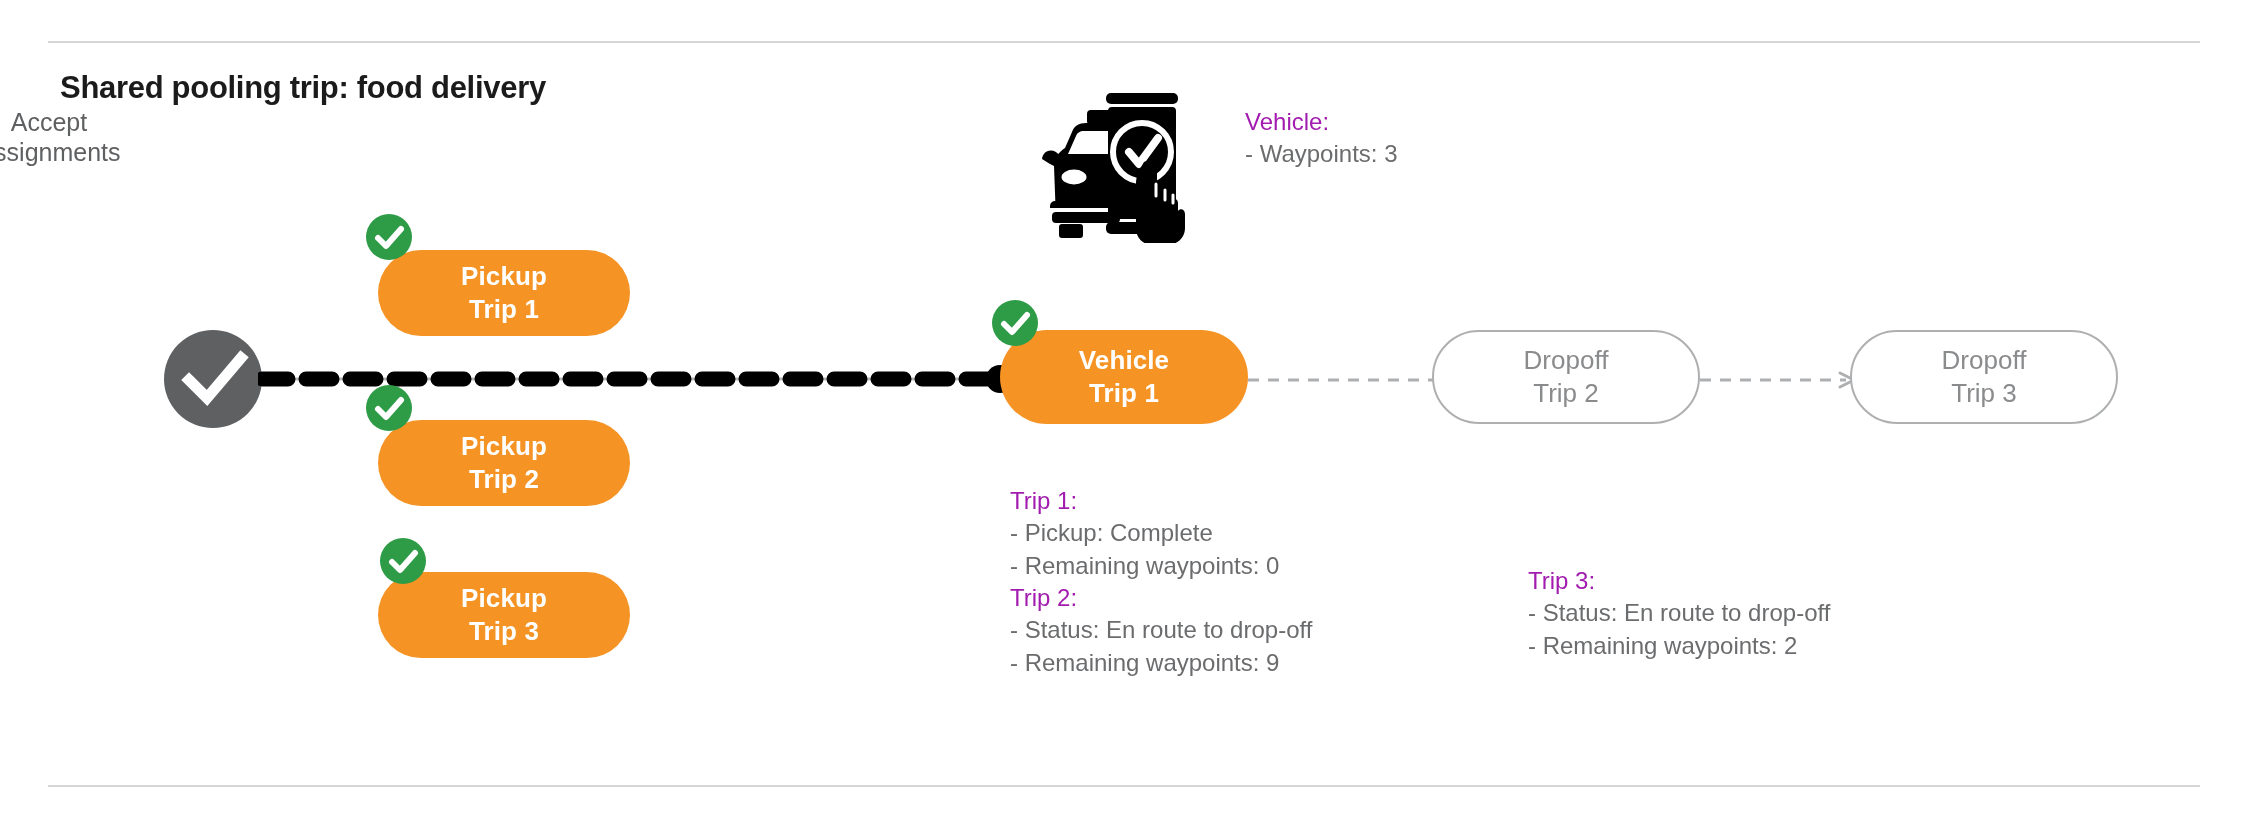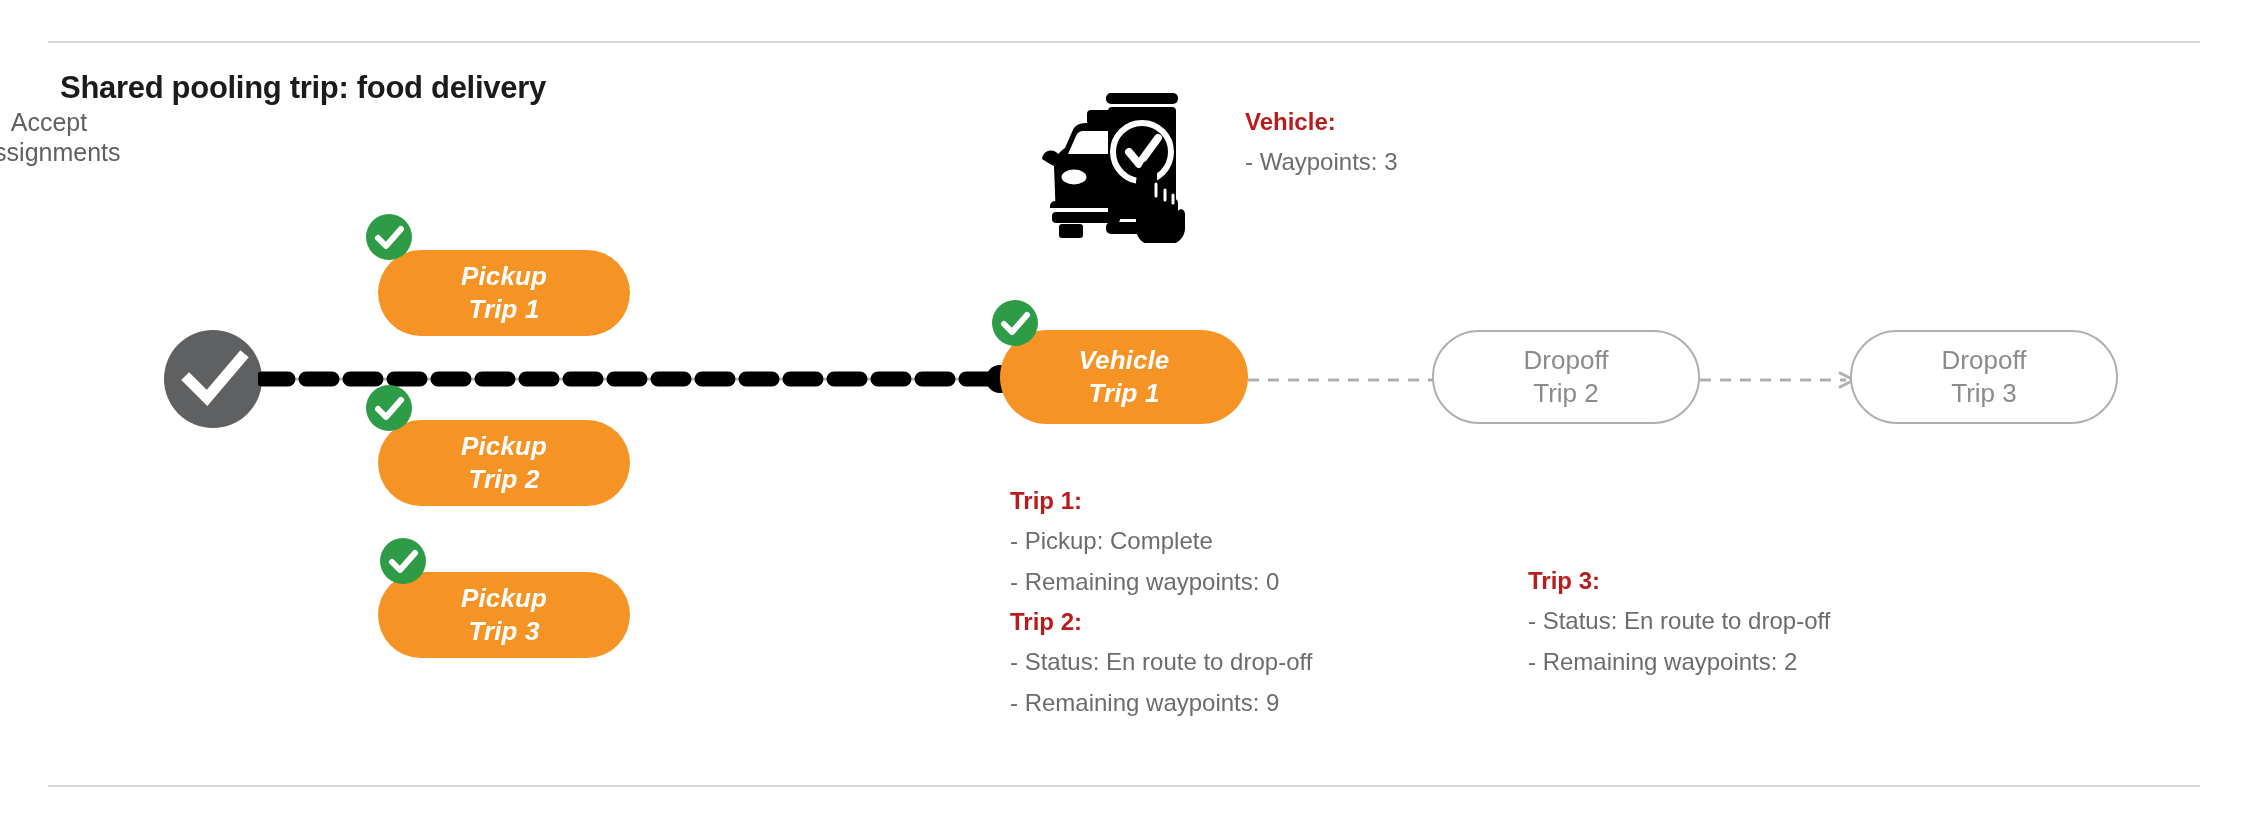--- a/index.html
+++ b/index.html
@@ -103,21 +103,21 @@
     color: #ffffff;
     font-size: 26px;
     font-weight: bold;
     display: flex;
     flex-direction: column;
     align-items: center;
     justify-content: center;
     line-height: 1.28;
     letter-spacing: 0.1px;
   }
-  .pill .line { white-space: nowrap; font-style: italic; }
+  .pill .line { white-space: nowrap; }
 
   
   .pill-outline {
     position: absolute;
     background: #ffffff;
     border: 2px solid #aeafb1;
     border-radius: 48px;
     color: #8a8b8d;
     font-size: 26px;
     display: flex;
@@ -140,22 +140,22 @@
   .check-badge svg { position: absolute; left: 0; top: 0; }
 
   
   .info-block {
     position: absolute;
     font-size: 24px;
     color: #6b6c6e;
     line-height: 1.18;
     white-space: nowrap;
   }
-  .info-block .hdr { font-weight: bold; color: #b91c1c; }
-  .info-block .row { margin-top: 12px; }
+  .info-block .hdr { font-weight: normal; color: #a21caf; }
+  .info-block .row { margin-top: 4px; }
 
   
   #vehicle-icon {
     position: absolute;
     left: 1032px;
     top: 88px;
     width: 170px;
     height: 155px;
   }
   #vehicle-info {

